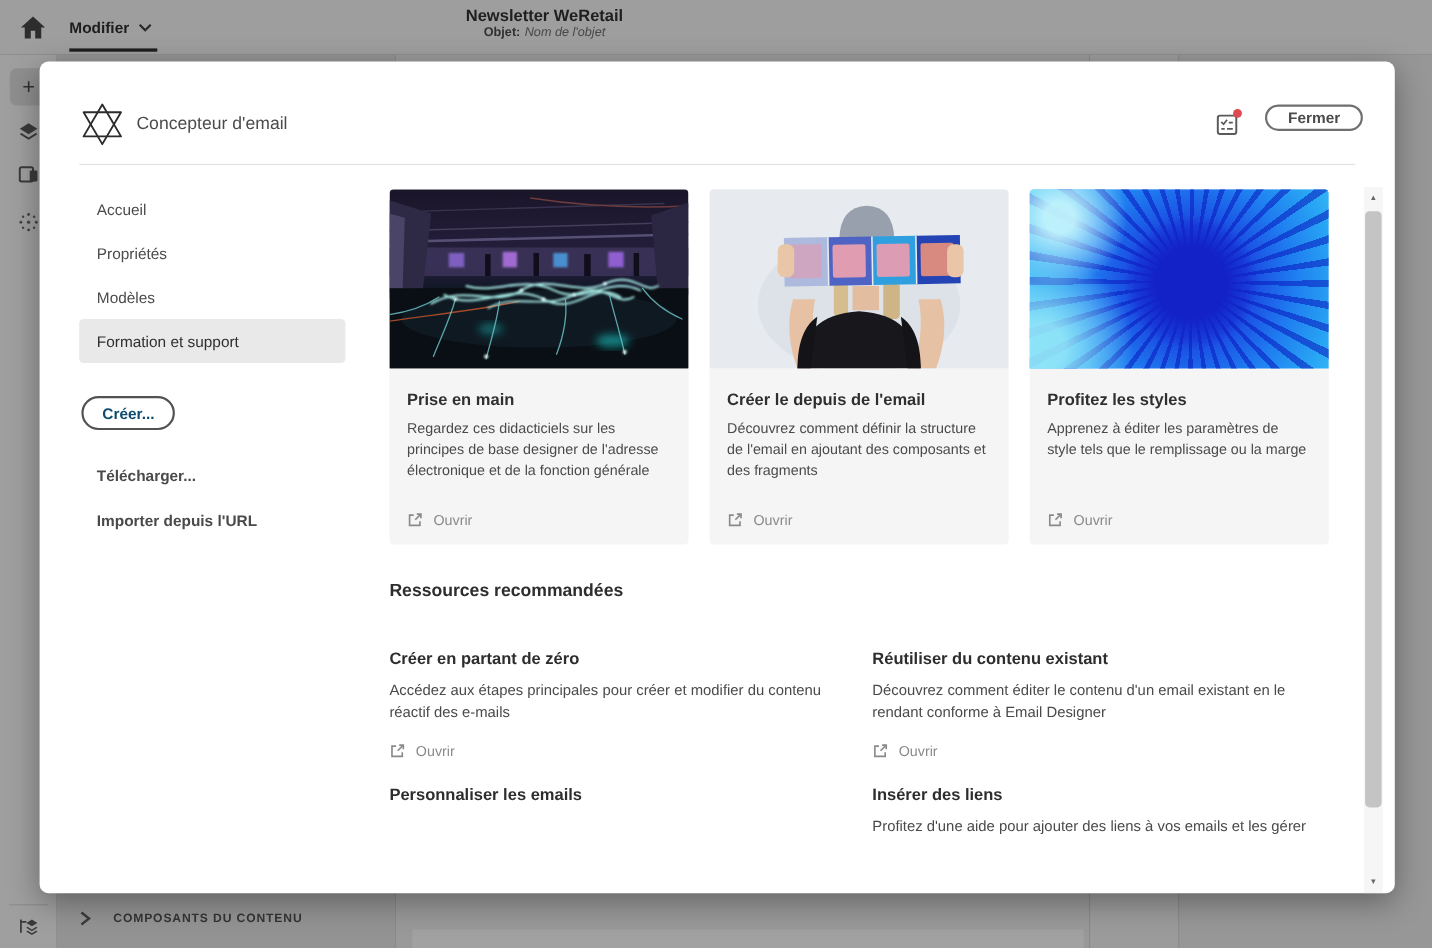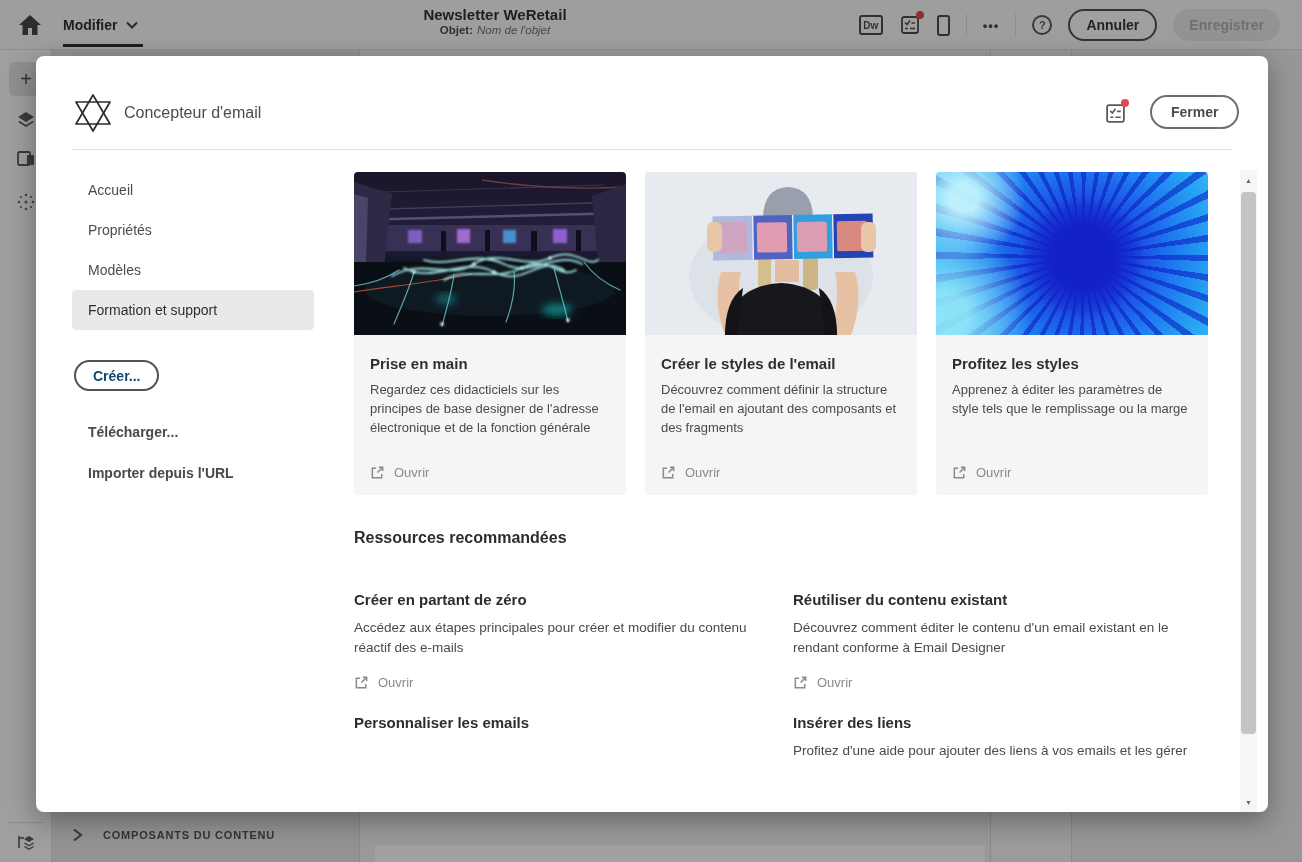--- a/index.html
+++ b/index.html
@@ -42,21 +42,21 @@
   .bg-right { position:absolute; left:990px; top:50px; width:312px; bottom:0; background:#f5f5f5; border-left:1px solid #d8d8d8; z-index:1; }
   .bg-right2 { position:absolute; left:80px; top:0; bottom:0; width:232px; background:#efefef; border-left:1px solid #dadada; }
 
   .overlay { position:absolute; inset:0; background:rgba(8,8,8,.38); z-index:5; }
 
   
   .modal { position:absolute; left:36px; top:56px; width:1232px; height:756px; background:#fff; border-radius:8px; box-shadow:0 8px 28px rgba(0,0,0,.35); z-index:10; overflow:hidden; }
   .m-logo { position:absolute; left:36px; top:36px; width:42px; height:42px; }
   .m-title { position:absolute; left:88px; top:36px; height:42px; display:flex; align-items:center; font-size:16px; color:#4b4b4b; }
   .m-tasks { position:absolute; left:1068px; top:46px; }
-  .m-close { position:absolute; left:1114px; top:39px; height:34px; padding:0 19px; border:2px solid #6f6f6f; border-radius:17px; background:#fff; font-size:14px; font-weight:bold; color:#4b4b4b; display:flex; align-items:center; }
+  .m-close { position:absolute; left:1114px; top:39px; height:24px; padding:0 19px; border:2px solid #6f6f6f; border-radius:17px; background:#fff; font-size:14px; font-weight:bold; color:#4b4b4b; display:flex; align-items:center; }
   .m-div { position:absolute; left:36px; top:93px; width:1160px; height:1px; background:#e1e1e1; }
 
   .m-nav { position:absolute; left:36px; top:114px; width:242px; }
   .nav-item { height:40px; display:flex; align-items:center; padding:0 16px; font-size:14px; color:#4b4b4b; border-radius:4px; }
   .nav-item.selected { background:#e9e9e9; color:#2f2f2f; }
   .btn-create { position:absolute; left:38px; top:304px; height:31px; padding:0 17px; border:2px solid #525252; border-radius:16px; background:#fff; font-size:14px; font-weight:bold; color:#0c4a6e; display:flex; align-items:center; }
   .m-link { position:absolute; left:52px; font-size:14px; font-weight:bold; color:#4a4a4a; }
 
   .m-content { position:absolute; left:318px; top:116px; width:854px; }
   .cards { display:flex; gap:19px; }
@@ -101,40 +101,20 @@
       <svg width="12" height="8" viewBox="0 0 12 8">
           <path d="M1 1.5 L6 6.5 L11 1.5" fill="none" stroke="#3c3c3c" stroke-width="2"></path>
         </svg>
     </div>
     <div class="mod-underline"></div>
     <div class="doc-head">
       <div class="doc-title">Newsletter WeRetail</div>
       <div class="doc-sub">
         <b>Objet:</b><i>Nom de l'objet</i>
       </div>
-    </div>
-    <div class="tb-right">
-      <div class="ic-dw">Dw</div>
-      <div class="ic-wrap">
-        <svg width="20" height="20" viewBox="0 0 20 20">
-          <rect x="2" y="2" width="16" height="16" rx="2" fill="none" stroke="#4a4a4a" stroke-width="1.8"></rect>
-          <path d="M5 7.5 L7 9.5 L10 5.5" fill="none" stroke="#4a4a4a" stroke-width="1.5"></path>
-          <line x1="11.5" y1="8" x2="15" y2="8" stroke="#4a4a4a" stroke-width="1.5"></line>
-          <line x1="5" y1="13.5" x2="8" y2="13.5" stroke="#4a4a4a" stroke-width="1.5"></line>
-          <line x1="10" y1="13.5" x2="15" y2="13.5" stroke="#4a4a4a" stroke-width="1.5"></line>
-        </svg>
-        <span class="red-dot" style="background:#e0484f"></span>
-      </div>
-      <div class="ic-phone"></div>
-      <div class="tb-sep"></div>
-      <div class="ic-more">•••</div>
-      <div class="tb-sep"></div>
-      <div class="ic-help">?</div>
-      <button class="btn-pill btn-cancel">Annuler</button>
-      <button class="btn-pill btn-save">Enregistrer</button>
     </div>
   </div>
 
   <div class="rail">
     <div class="rail-plus">+</div>
     <svg class="rail-ic" style="top:60px" viewBox="0 0 20 20">
       <path d="M10 2 L18 7 L10 12 L2 7 Z" fill="#5a5a5a"></path>
         <path d="M3.5 11 L10 15 L16.5 11 L18 12 L10 17 L2 12 Z" fill="#5a5a5a"></path>
     </svg>
     <svg class="rail-ic" style="top:98px" viewBox="0 0 20 20">
@@ -332,21 +312,21 @@
                 <rect x="192" y="50" width="30" height="30" rx="2" fill="#d98a80"></rect>
                 <line x1="108" y1="43" x2="108" y2="87" stroke="#e8ecf0" stroke-width="1.4"></line>
                 <line x1="148" y1="43" x2="148" y2="87" stroke="#e8ecf0" stroke-width="1.4"></line>
                 <line x1="188" y1="43" x2="188" y2="87" stroke="#e8ecf0" stroke-width="1.4"></line>
               </g>
               <rect x="62" y="50" width="15" height="30" rx="6" fill="#e9c6a8"></rect>
               <rect x="216" y="50" width="15" height="30" rx="6" fill="#e9c6a8"></rect>
             </svg>
           </div>
           <div class="card-body">
-            <div class="card-title">Créer le styles de l'email</div>
+            <div class="card-title">Créer le depuis de l'email</div>
             <div class="card-desc">Découvrez comment définir la structure de l'email en ajoutant des composants et des fragments</div>
             <div class="open-link">
               <svg width="15" height="15" viewBox="0 0 16 16">
                 <path d="M12.5 9.5 V13.5 H2.5 V3.5 H6.5" fill="none" stroke="#8a8a8a" stroke-width="1.6"></path>
                 <path d="M9.5 2.5 H13.5 V6.5" fill="none" stroke="#8a8a8a" stroke-width="1.6"></path>
                 <line x1="13.2" y1="2.8" x2="8" y2="8" stroke="#8a8a8a" stroke-width="1.6"></line>
               </svg>
               <span>Ouvrir</span>
             </div>
           </div>

